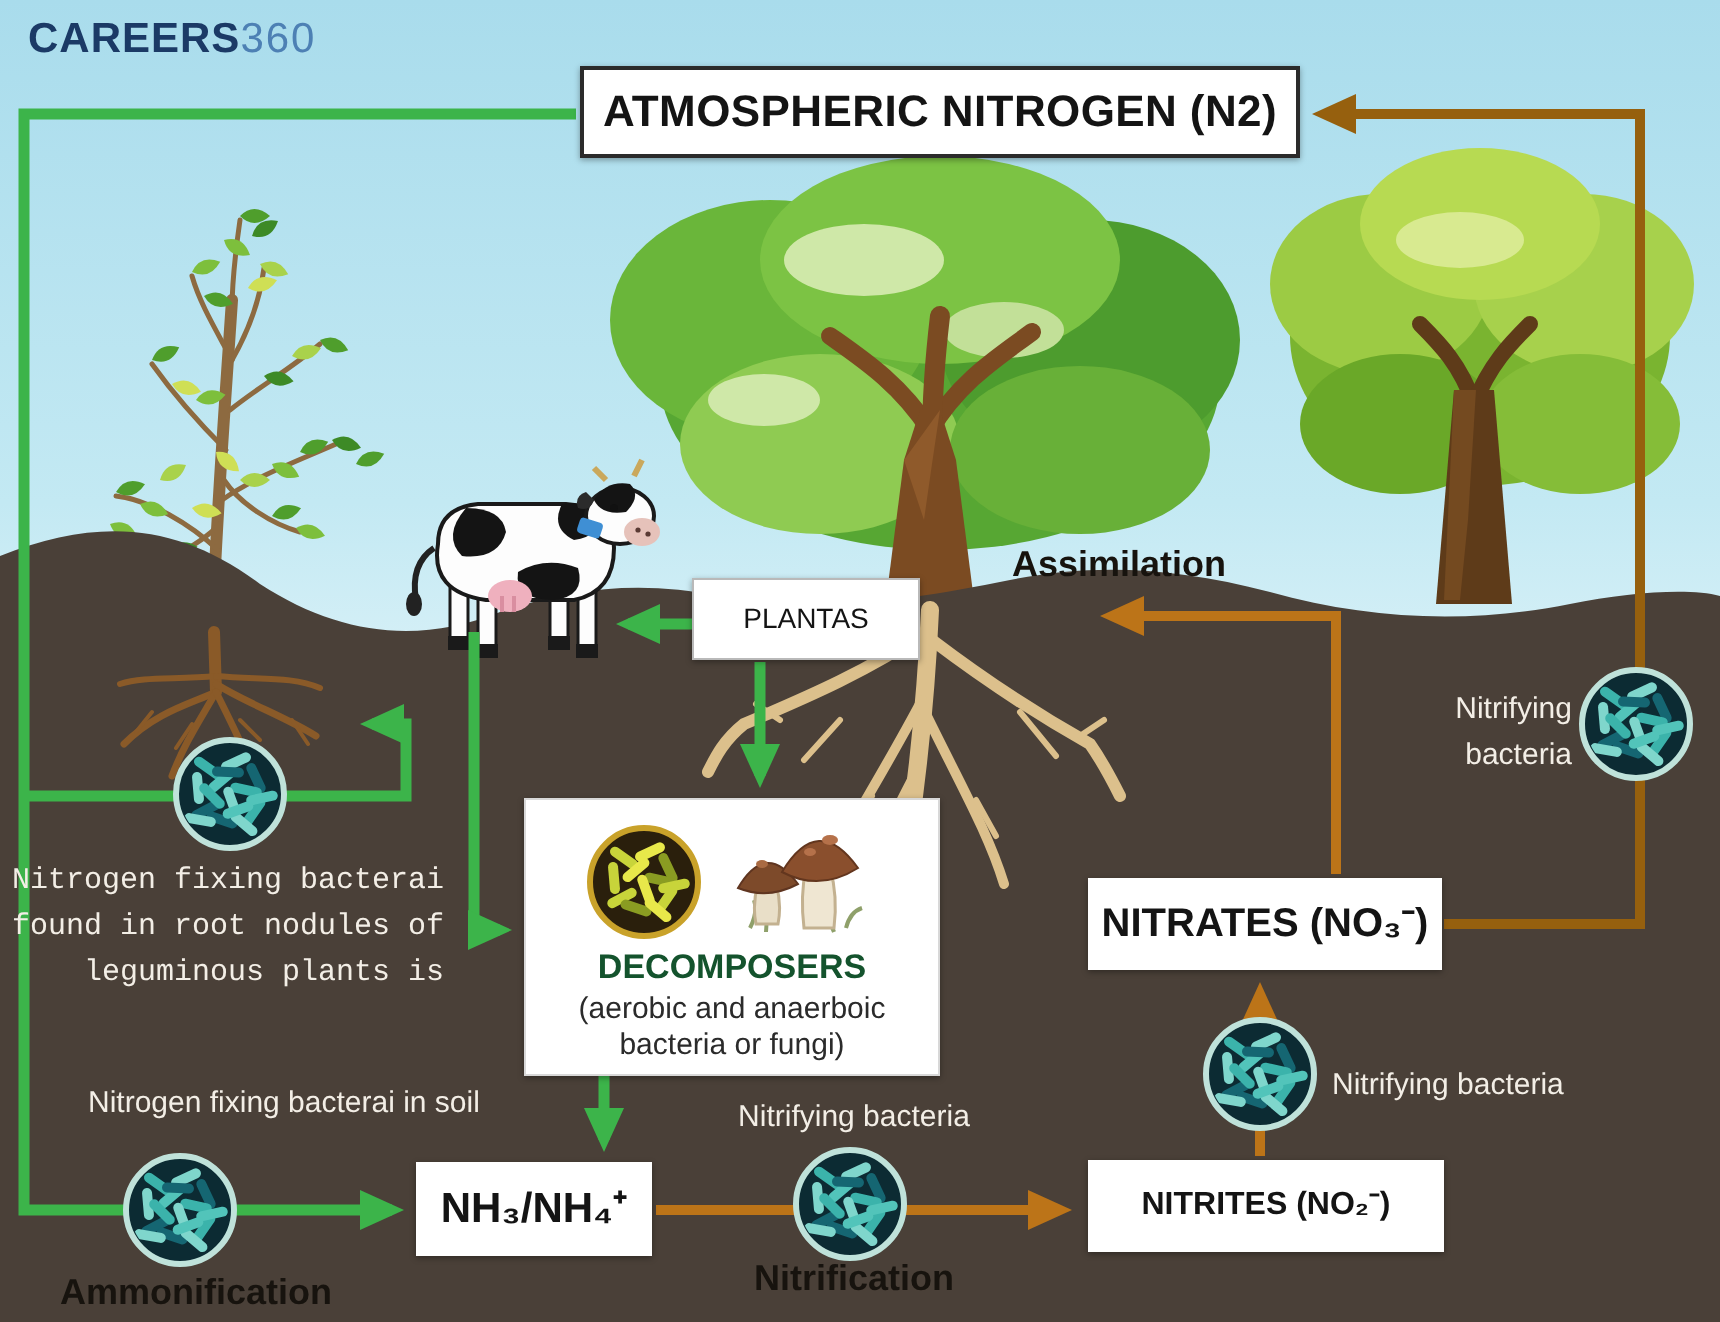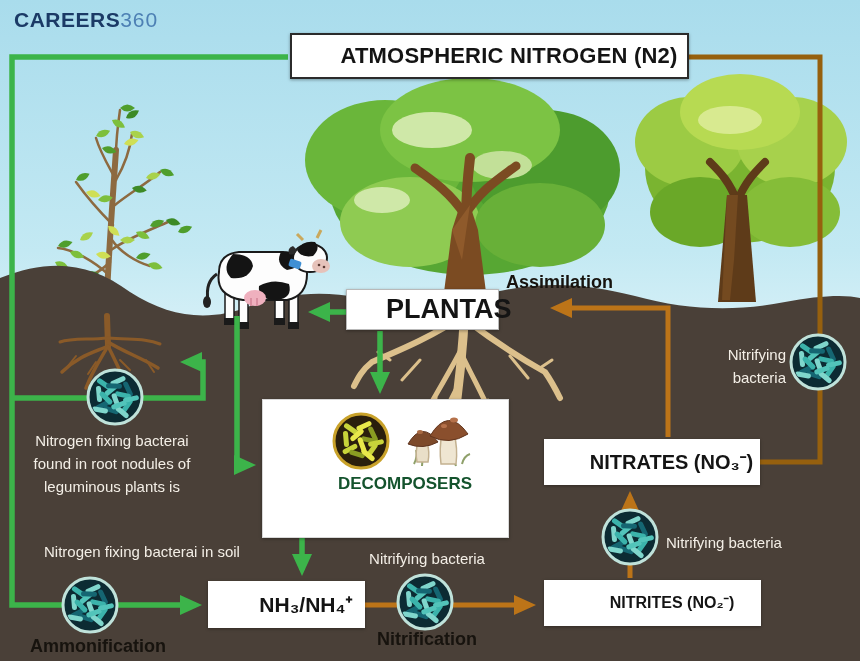--- a/index.html
+++ b/index.html
@@ -5,35 +5,35 @@
   html,body{margin:0;padding:0;}
   #stage{
     position:relative;width:860px;height:661px;overflow:hidden;
     font-family:"Liberation Sans", sans-serif;
     background:linear-gradient(180deg,#a9dcec 0%,#c3e9f3 38%,#e9f7fb 62%,#eef8fb 100%);
   }
   #scene{position:absolute;left:0;top:0;}
   .abs{position:absolute;}
   .brand{left:14px;top:8px;font-size:21px;font-weight:bold;letter-spacing:.5px;color:#1b3a66;}
   .brand .suffix{font-weight:normal;color:#4d80b4;letter-spacing:1px;text-align:center;}
-  .wbox{background:#fff;text-align:center;color:#141414;box-shadow:0 1px 3px rgba(0,0,0,.35);padding-left:39px;}
+  .wbox{background:#fff;text-align:center;color:#141414;box-shadow:0 1px 3px rgba(0,0,0,.35);}
   .titlebox{left:290px;top:33px;width:356px;height:42px;border:2px solid #2b2b2b;
     font-size:22px;font-weight:bold;line-height:42px;letter-spacing:.2px;}
   .plantasbox{left:346px;top:289px;width:112px;height:39px;border:1px solid #b9b9b9;
-    font-size:27px;font-weight:bold;line-height:39px;}
+    font-size:14px;font-weight:normal;line-height:39px;}
   .nhbox{left:208px;top:581px;width:118px;height:47px;font-size:21px;font-weight:bold;line-height:47px;}
   .nitritesbox{left:544px;top:580px;width:178px;height:46px;font-size:16px;font-weight:bold;line-height:46px;}
   .nitratesbox{left:544px;top:439px;width:177px;height:46px;font-size:20px;font-weight:bold;line-height:46px;}
   .decobox{left:262px;top:399px;width:206px;height:131px;border:1px solid #d8d8d8;padding-top:6px;box-sizing:content-box;}
   .decoicons{display:flex;justify-content:center;align-items:flex-end;gap:12px;height:64px;}
   .decotitle{font-size:17px;font-weight:bold;color:#14532d;margin-top:4px;}
   .decosub{font-size:15px;color:#2b2b2b;line-height:18px;width:188px;margin:2px auto 0;}
   .wlabel{color:#f3eee6;font-size:15px;}
   .dlabel{color:#17130e;font-weight:bold;font-size:18px;}
-  .nodules{left:2px;top:429px;width:220px;text-align:center;line-height:23px;}
+  .nodules{left:2px;top:429px;width:220px;text-align:right;line-height:23px;font-family:Liberation Mono, monospace;}
   .soilfix{left:44px;top:543px;}
   .nitbottom{left:352px;top:550px;width:150px;text-align:center;}
   .nitmid{left:666px;top:534px;}
   .nitright{left:696px;top:343px;width:90px;text-align:right;line-height:23px;}
   .assim{left:506px;top:272px;}
   .ammon{left:30px;top:636px;}
   .nitrif{left:377px;top:629px;}
 </style>
 </head>
 <body>
@@ -270,20 +270,21 @@
         <path d="M16,36 h9 q3,10 1,20 h-11 q-2,-10 1,-20 Z" fill="#e9dfc8" stroke="#c3b190" stroke-width="1.5"></path>
         <path d="M6,38 Q20,14 36,36 Q21,44 6,38 Z" fill="#7d4a2a" stroke="#5f3520" stroke-width="1"></path>
         <path d="M40,28 h12 q4,14 2,30 h-15 q-2,-16 1,-30 Z" fill="#efe6d2" stroke="#c3b190" stroke-width="1.5"></path>
         <path d="M28,30 Q46,0 66,28 Q47,40 28,30 Z" fill="#8a4f2d" stroke="#63361e" stroke-width="1"></path>
         <ellipse cx="52" cy="14" rx="4" ry="2.5" fill="#b5714a"></ellipse>
         <ellipse cx="42" cy="20" rx="3" ry="2" fill="#b5714a"></ellipse>
         <ellipse cx="18" cy="26" rx="3" ry="2" fill="#a96a42"></ellipse>
       </svg>
     </div>
     <div class="decotitle">DECOMPOSERS</div>
+    <div class="decosub">(aerobic and anaerboic bacteria or fungi)</div>
   </div>
 
   <div class="abs wbox nhbox">NH₃/NH₄⁺</div>
   <div class="abs wbox nitritesbox">NITRITES (NO₂⁻)</div>
   <div class="abs wbox nitratesbox">NITRATES (NO₃⁻)</div>
 
   <div class="abs dlabel assim">Assimilation</div>
   <div class="abs wlabel nodules">
     <div>Nitrogen fixing bacterai</div>
     <div>found in root nodules of</div>

